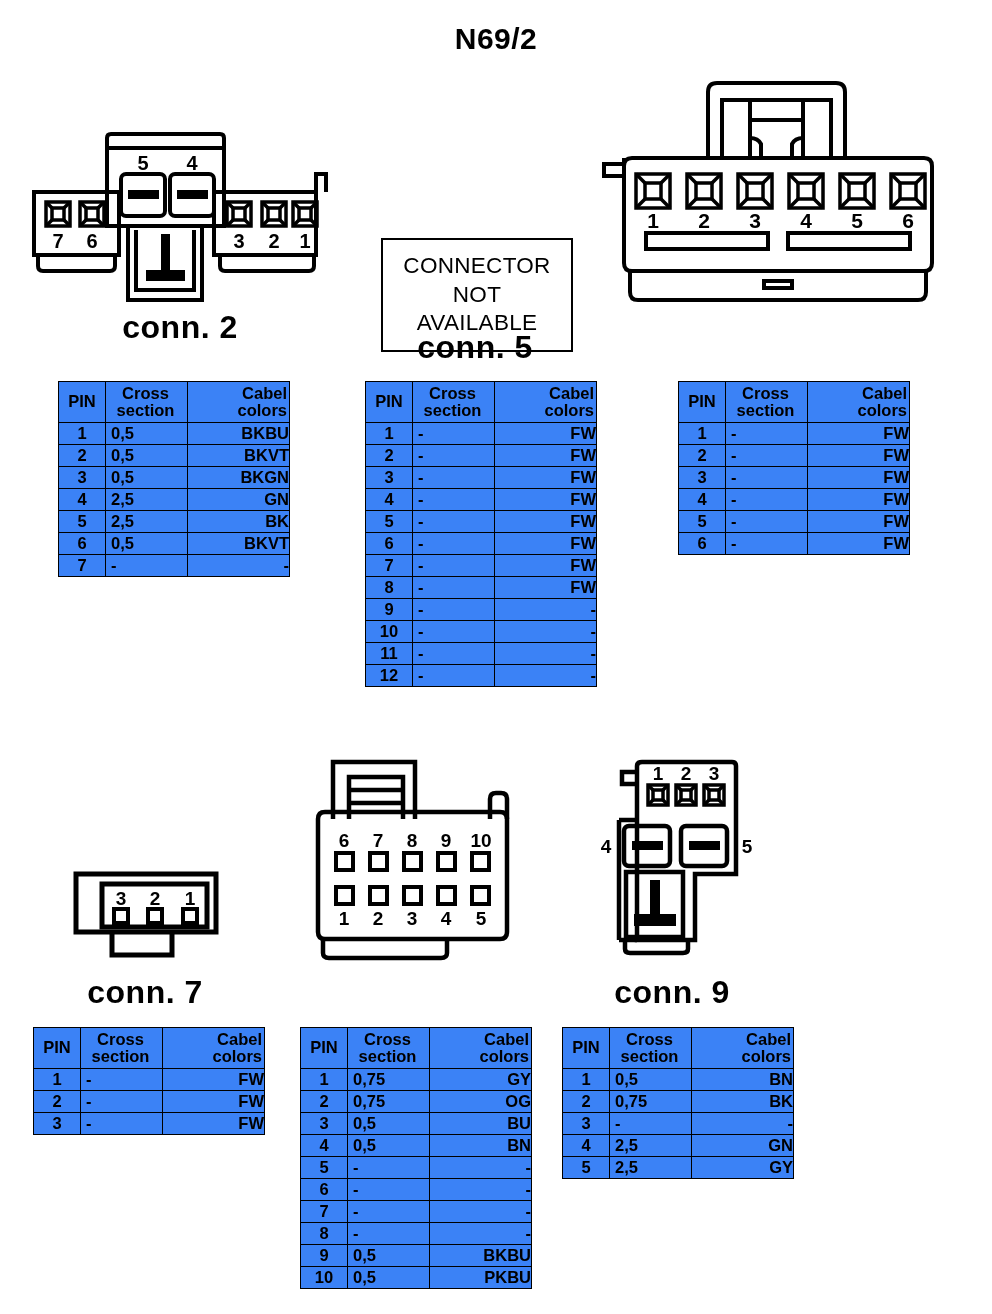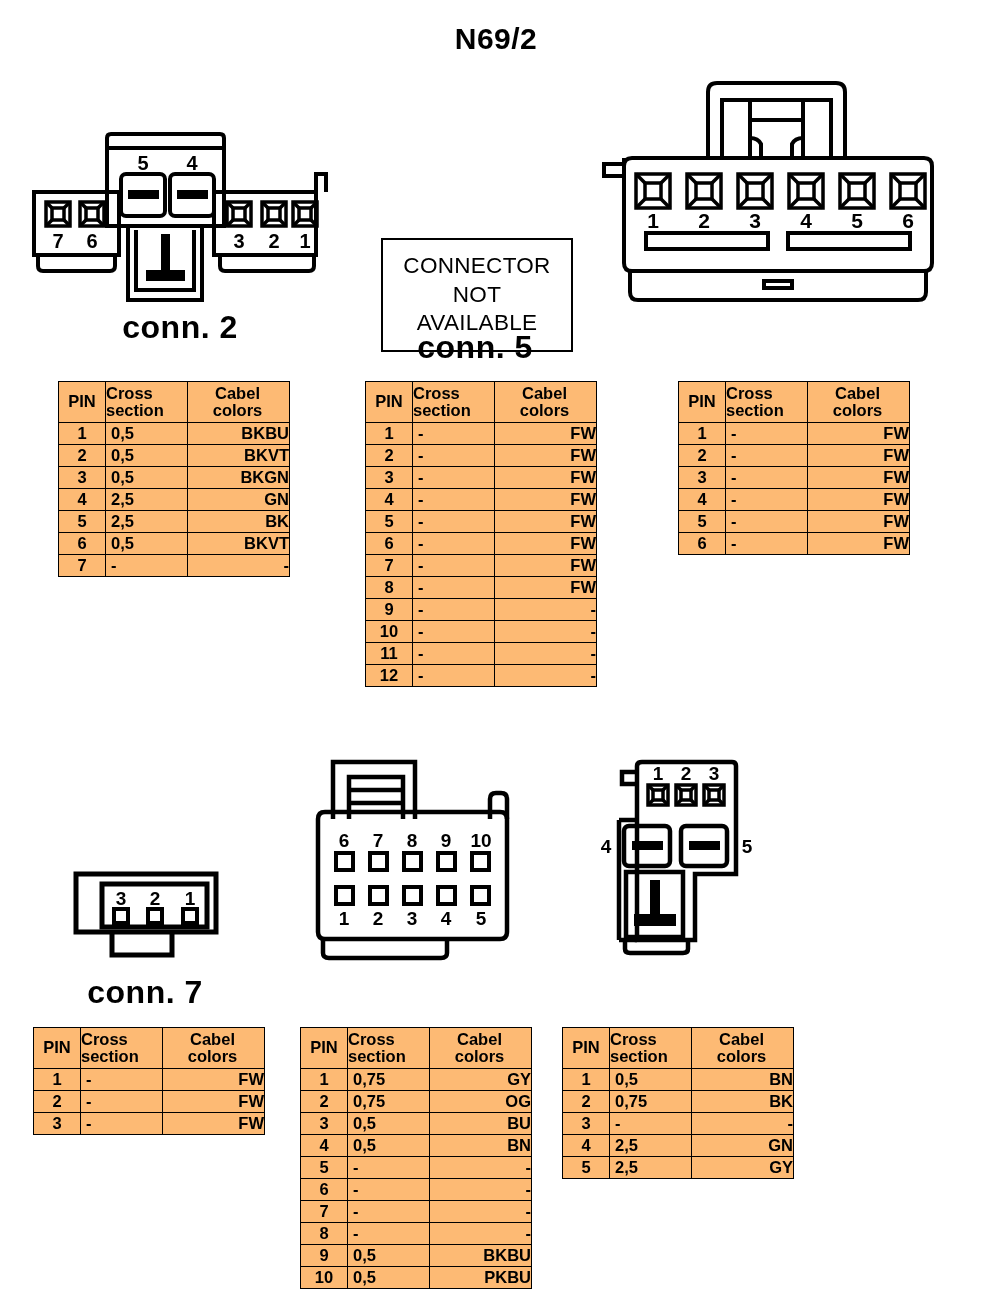--- a/index.html
+++ b/index.html
@@ -18,36 +18,36 @@
 
   
   .conn-label{
     position:absolute;font-size:32px;font-weight:bold;text-align:center;
     letter-spacing:0.5px;white-space:nowrap;
   }
 
   
   .ctable{
     position:absolute;border-collapse:collapse;
-    font-size:16px;background:#fdba74;
+    font-size:16px;background:#3b82f6;
   }
   .ctable td,.ctable th{
     border:1.6px solid #000;padding:0;margin:0;
     font-weight:bold;font-size:16.5px;line-height:1.0;
     vertical-align:middle;
   }
   .ctable th{
     text-align:center;padding:3px 2px 4px 2px;font-weight:bold;
   }
   .ctable .c-pin{width:42px;text-align:center;height:21px;}
   .ctable .c-cs{width:76px;text-align:left;padding-left:5px;height:21px;}
   .ctable .c-col{width:96px;text-align:right;padding-left:5px;height:21px;}
   .ctable th.c-pin{width:42px;}
-  .ctable th.c-cs{width:76px;padding-left:0;}
-  .ctable th.c-col{width:96px;text-align:center;padding-left:0;}
+  .ctable th.c-cs{width:76px;text-align:center;padding-left:0;}
+  .ctable th.c-col{width:96px;padding-left:0;}
   .ctable tbody td{height:20px;}
 
   
   .draw{position:absolute;}
 
   
   .na-box{
     position:absolute;border:2.5px solid #000;background:#fff;
     display:flex;flex-direction:column;align-items:center;justify-content:center;
     font-size:22.5px;font-weight:normal;line-height:1.28;text-align:center;
@@ -520,20 +520,21 @@
     <g font-family="Liberation Sans, sans-serif" font-size="19" font-weight="bold" fill="#000" text-anchor="middle">
       <text x="70" y="28">1</text>
       <text x="98" y="28">2</text>
       <text x="126" y="28">3</text>
       <text x="18" y="101">4</text>
       <text x="159" y="101">5</text>
     </g>
   </svg>
 
   <div class="conn-label" style="left:65px;top:974px;width:160px;">conn. 7</div>
+  <div class="conn-label" style="left:592px;top:974px;width:160px;">conn. 9</div>
 
   <table class="ctable" style="left:33px;top:1027px;">
     <thead>
       <tr>
         <th class="c-pin">PIN</th>
         <th class="c-cs">
           <span>Cross</span><br><span>section</span>
         </th>
         <th class="c-col">
           <span>Cabel</span><br><span>colors</span>

